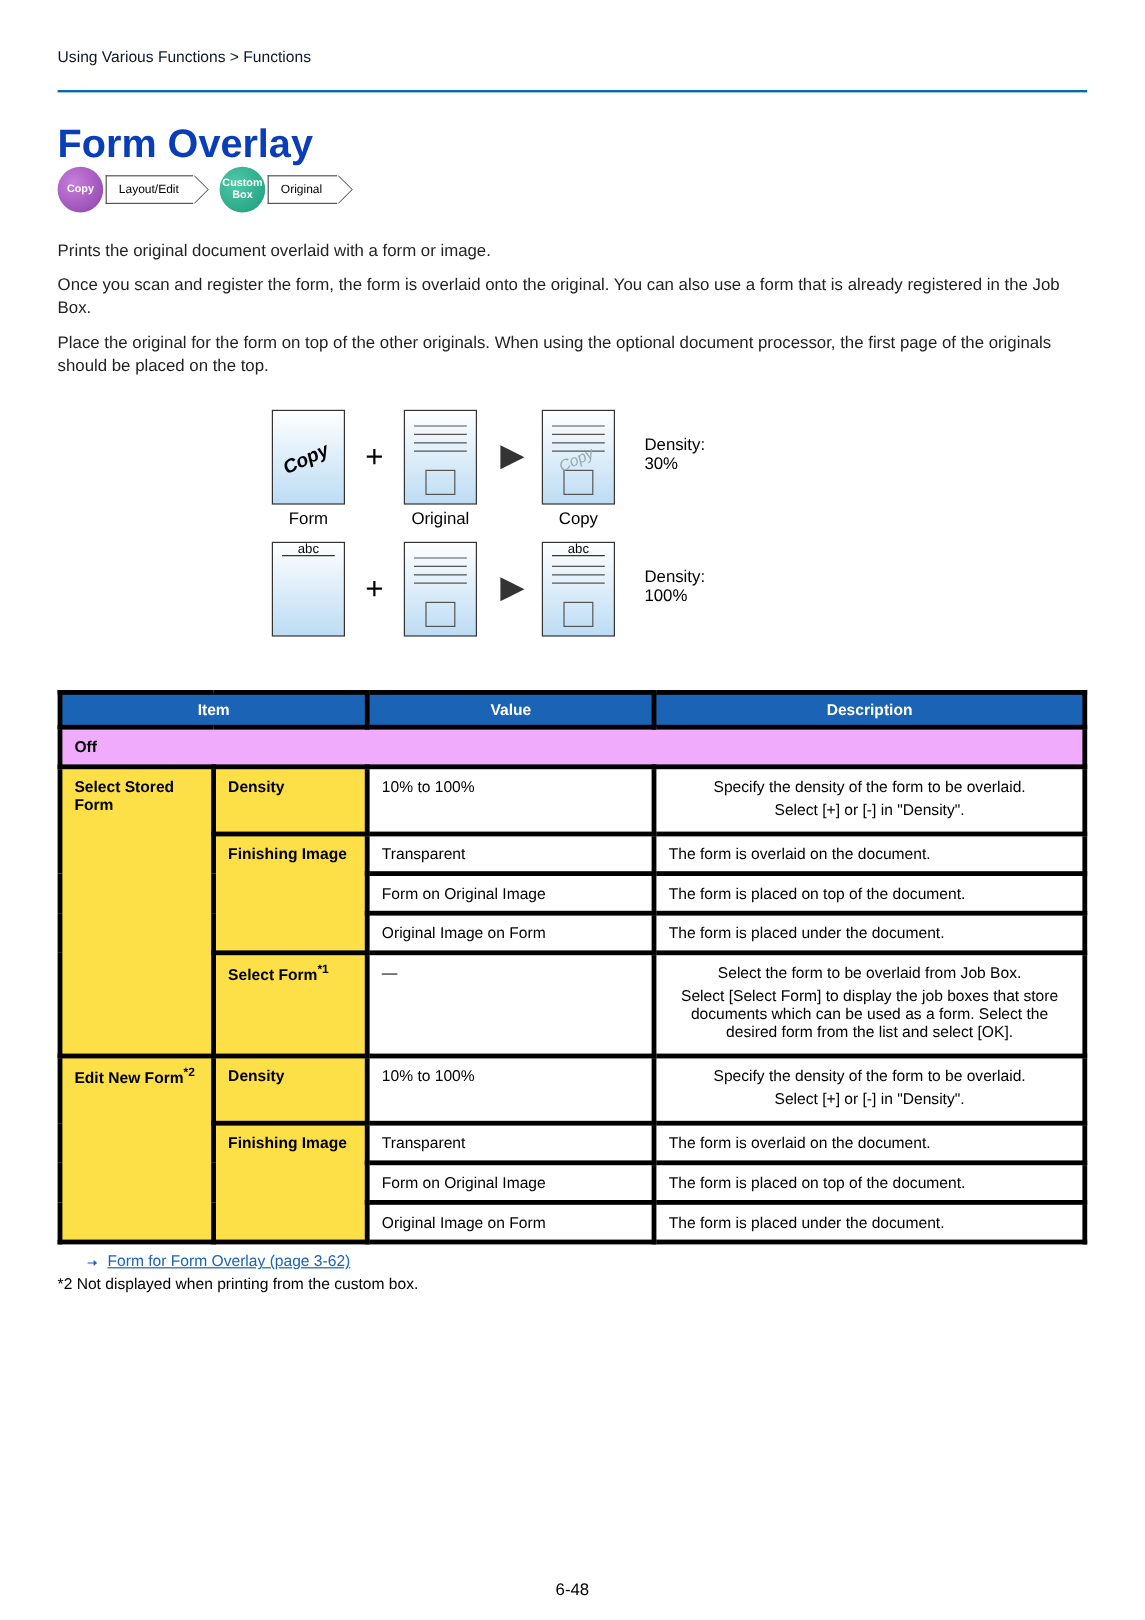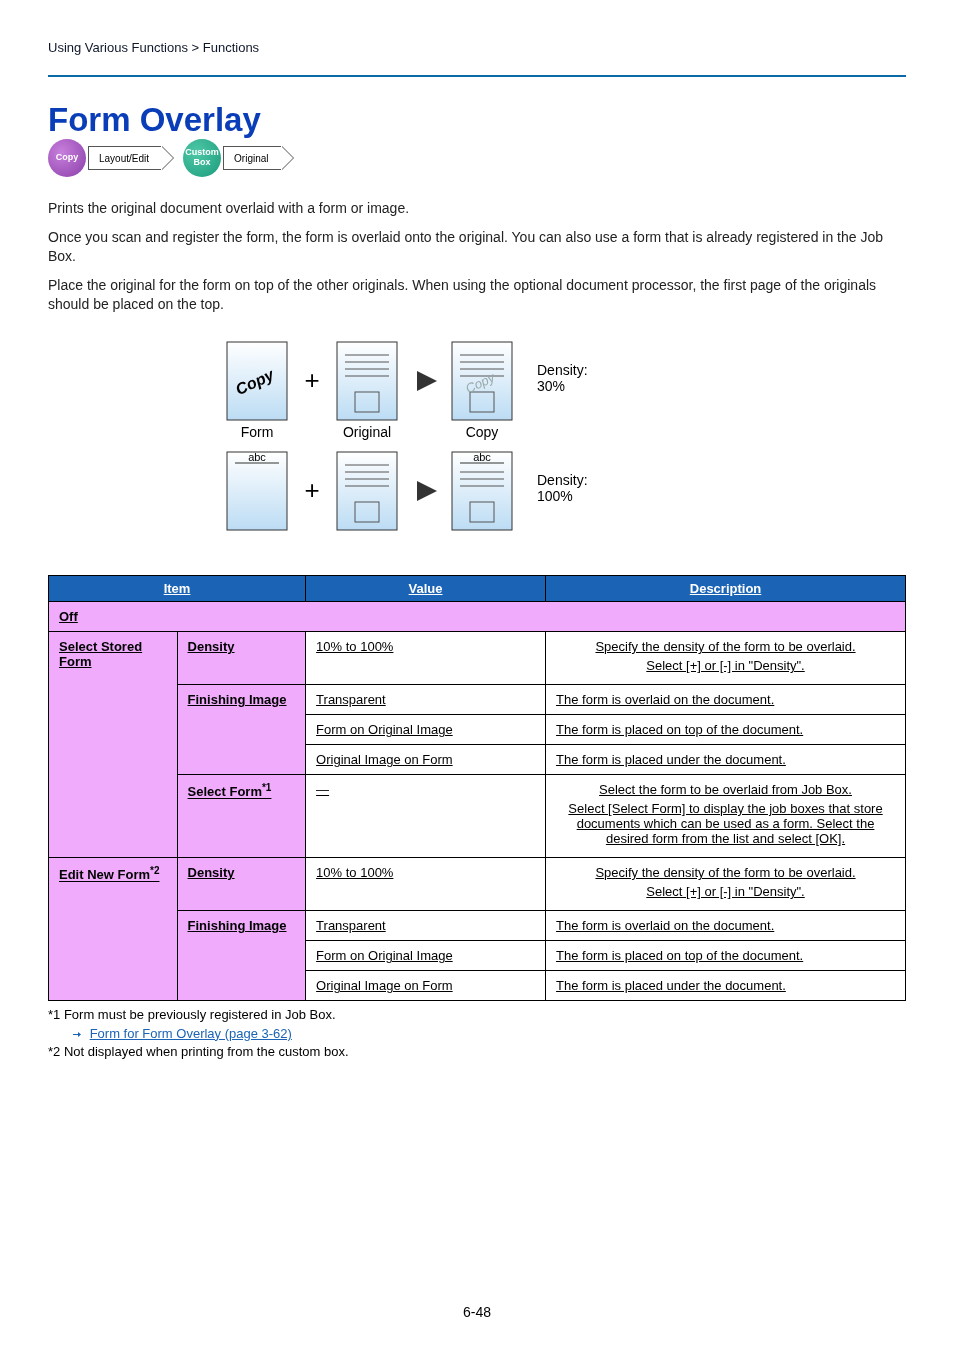--- a/index.html
+++ b/index.html
@@ -102,40 +102,39 @@
     margin: 24px 0 28px 0;
   }
 
   
   table.main {
     width: 100%;
     border-collapse: collapse;
     font-size: 13px;
   }
   table.main th, table.main td {
-    border: 1px solid #000000;
+    border: 4px solid #000000;
     padding: 7px 10px;
     vertical-align: top;
     text-align: left;
-    text-decoration: underline;
   }
   table.main thead th {
     background: #1b63b5;
     color: #fff;
     font-weight: bold;
     text-align: center;
     padding: 5px 0;
     font-size: 13px;
   }
   table.main .off-row td {
     background: #f0abfc;
     font-weight: bold;
   }
   table.main .rowhead {
-    background: #f0abfc;
+    background: #fde047;
     font-weight: bold;
   }
   table.main td.desc p { margin-bottom: 4px; text-align: center; }
   sup { font-size: 10px; }
 
   .footnotes {
     font-size: 13px;
     margin-top: 5px;
     line-height: 1.4;
   }
@@ -145,21 +144,21 @@
     margin-left: 40px;
   }
   .arrow-icon {
     display: inline-block;
     width: 10px; height: 10px;
     margin-left: 24px;
     vertical-align: middle;
   }
   .pagenum {
     position: absolute;
-    bottom: 30px;
+    bottom: 18px;
     width: 100%;
     text-align: center;
     font-size: 14px;
   }
 </style>
 </head>
 <body>
 
 <div class="page">
   <div class="breadcrumb">Using Various Functions &gt; Functions</div>
@@ -313,21 +312,20 @@
         <td>The form is placed on top of the document.</td>
       </tr>
       <tr>
         <td>Original Image on Form</td>
         <td>The form is placed under the document.</td>
       </tr>
     </tbody>
   </table>
 
   <div class="footnotes">
-    <div>*1  Form must be previously registered in Job Box.</div>
     <div>
       <svg class="arrow-icon" viewBox="0 0 20 20">
         <polygon points="2,10 12,10 12,6 18,11 12,16 12,12 2,12" fill="#1b63b5"></polygon>
       </svg>
       <a href="#" class="link" style="margin-left:4px;">Form for Form Overlay (page 3-62)</a>
     </div>
     <div>*2  Not displayed when printing from the custom box.</div>
   </div>
 </div>
 

